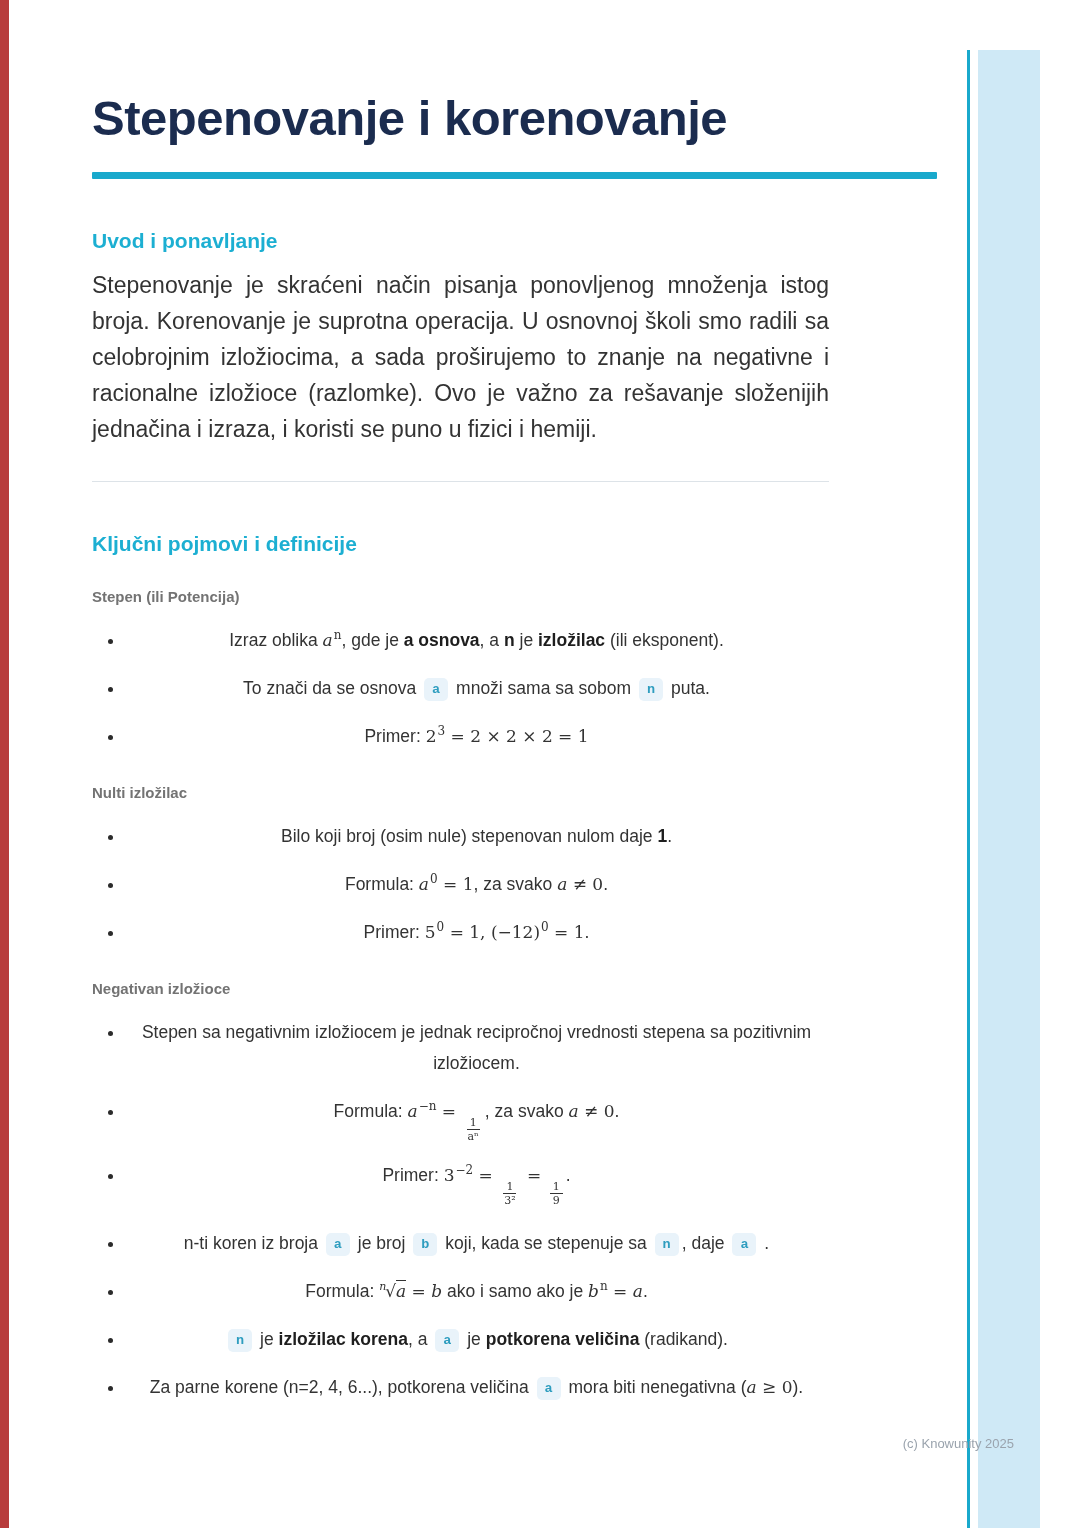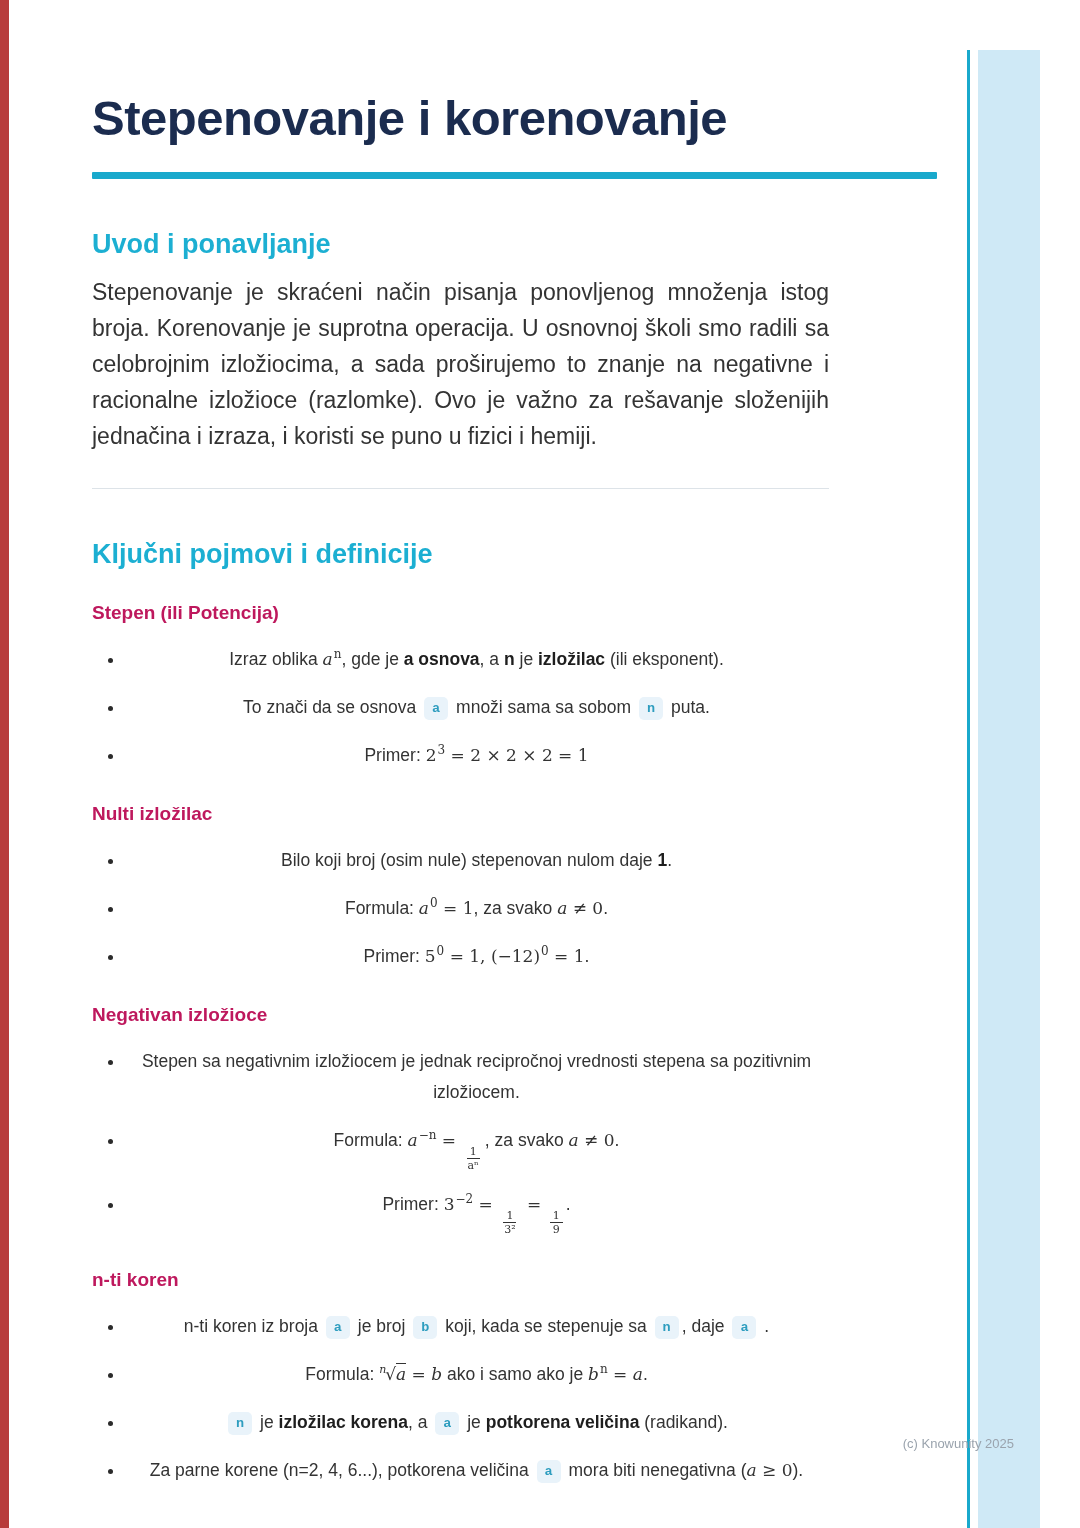--- a/index.html
+++ b/index.html
@@ -12,28 +12,28 @@
   .side-panel{position:absolute;left:978px;top:50px;width:62px;height:1478px;background:#cfe9f6;}
   .side-line{position:absolute;left:967px;top:50px;width:3px;height:1478px;background:#19a9cc;}
   .copyright{position:absolute;top:1436px;right:66px;font-size:13px;color:#9aa3ad;z-index:5;text-align:center;}
 
   .content{position:absolute;left:92px;top:0;width:845px;}
   h1.title{
     margin:92px 0 10px;font-size:49px;font-weight:800;letter-spacing:-0.5px;
     line-height:1.1;color:#1b2c4f;
   }
   .title-rule{margin-top:26px;width:845px;height:7px;background:#19a9cc;border-radius:1px;}
-  h2.section{margin:50px 0 0;font-size:27px;font-weight:700;color:#1cafd2;}
+  h2.section{margin:50px 0 0;font-size:21px;font-weight:700;color:#1cafd2;}
   h2.section.second{}
   p.intro{
     margin:14px 0 0;width:737px;font-size:23px;line-height:36px;color:#333;
     text-align:justify;
   }
   hr.divider{margin:34px 0 0;width:737px;height:1px;background:#dde3e8;border:0;}
-  h3.sub{margin:32px 0 0;font-size:19px;font-weight:700;color:#be185d;}
+  h3.sub{margin:32px 0 0;font-size:15px;font-weight:700;color:#737373;}
   ul.blist{margin:20px 0 0;padding:0 0 0 32px;width:705px;list-style:disc;}
   ul.blist li{margin:0 0 17px;font-size:17.5px;line-height:31px;color:#333;text-align:center;}
   ul.blist li::marker{color:#2b2b2b;font-size:15px;}
 
   .bld{font-weight:700;color:#1e1e1e;}
   .mt{font-family:"DejaVu Serif",serif;font-size:17px;}
   .mi{font-style:italic;}
   sup.msup{
     font-family:"DejaVu Serif",serif;font-size:12px;line-height:0;
     vertical-align:7px;margin-left:1px;
@@ -104,21 +104,20 @@
               <span class="num">1</span>
               <span class="den">3²</span>
             </span><span class="mt"> = </span><span class="frac">
               <span class="num">1</span>
               <span class="den">9</span>
             </span><span class="t">.</span></span></li>
       </ul>
   </section>
 
   <section>
-    <h3 class="sub">n-ti koren</h3>
     <ul class="blist">
         <li><span class="li-text"><span class="t">n-ti koren iz broja </span><span class="chip">a</span><span class="t"> je broj </span><span class="chip">b</span><span class="t"> koji, kada se stepenuje sa </span><span class="chip">n</span><span class="t">, daje </span><span class="chip">a</span><span class="t"> .</span></span></li>
         <li><span class="li-text"><span class="t">Formula: </span><span class="root"><sup class="rdeg">n</sup><span class="rsign">√</span><span class="rad">a</span></span><span class="mt"> = </span><span class="mt mi">b</span><span class="t"> ako i samo ako je </span><span class="mt mi">b</span><sup class="msup">n</sup><span class="mt"> = </span><span class="mt mi">a</span><span class="t">.</span></span></li>
         <li><span class="li-text"><span class="chip">n</span><span class="t"> je </span><span class="bld">izložilac korena</span><span class="t">, a </span><span class="chip">a</span><span class="t"> je </span><span class="bld">potkorena veličina</span><span class="t"> (radikand).</span></span></li>
         <li><span class="li-text"><span class="t">Za parne korene (n=2, 4, 6...), potkorena veličina </span><span class="chip">a</span><span class="t"> mora biti nenegativna (</span><span class="mt mi">a</span><span class="mt"> ≥ 0</span><span class="t">).</span></span></li>
       </ul>
   </section>
 </main>
 
 </body></html>

